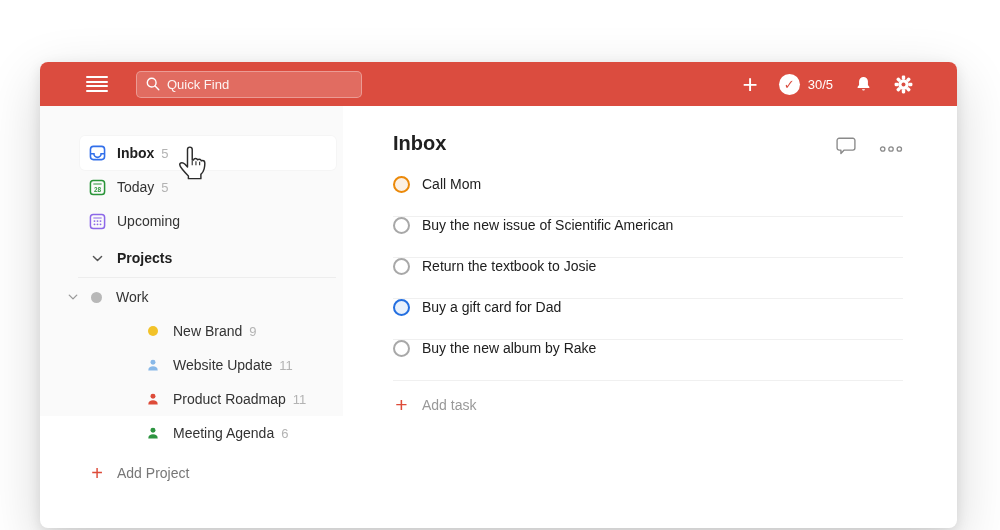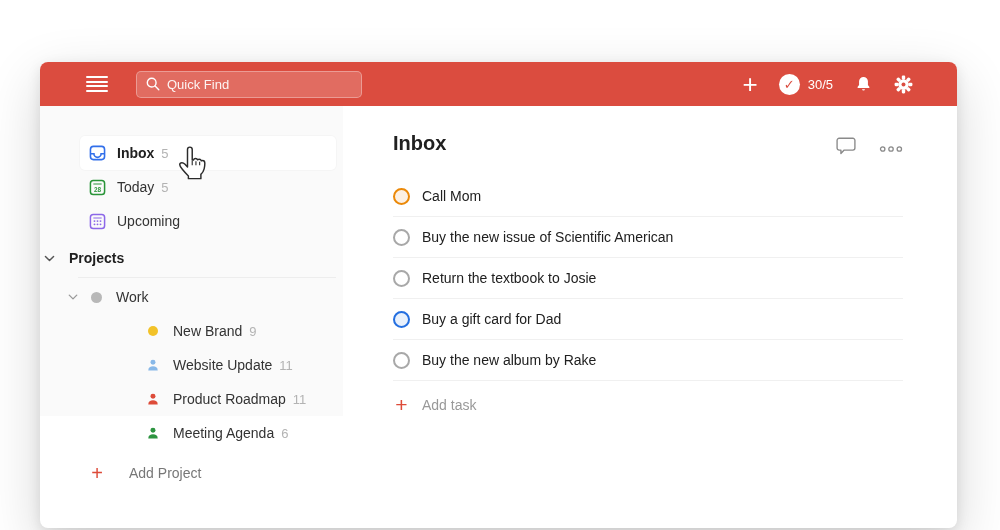--- a/index.html
+++ b/index.html
@@ -38,43 +38,43 @@
   
   .srow { height:34px; display:flex; align-items:center; font-size:14px;
     color:#333; cursor:pointer; }
   .srow .icon16 { width:18px; display:flex; justify-content:center; flex:none; }
   .srow .lbl { margin-left:11px; }
   .srow .cnt { margin-left:7px; font-size:13px; color:#b3b3b3; }
   .srow.top { padding-left:48px; }
   .srow.selected { background:#fff; border-radius:5px; margin:0 7px 0 40px;
     padding-left:8px; box-shadow:0 0 0 1px rgba(0,0,0,.02); }
   .srow.bold .lbl { font-weight:bold; color:#202020; }
-  .sec-head { margin-top:3px; }
+  .sec-head { margin-top:3px; padding-left:48px; }
   .sec-head .lbl { font-weight:bold; color:#202020; margin-left:11px; }
   .sdivider { height:1px; background:#ededed; margin:2px 7px 2px 38px; }
   .proj { padding-left:24px; }
   .proj .chev { width:18px; display:flex; justify-content:center; flex:none; }
   .proj .dotwrap { width:18px; display:flex; justify-content:center; margin-left:5px; }
   .proj-child { padding-left:104px; }
   .proj-child .dotwrap { width:18px; display:flex; justify-content:center; }
   .dot { border-radius:50%; }
   .dot.big { width:11px; height:11px; }
   .dot.small { width:10px; height:10px; }
   .addproject { margin-top:6px; padding-left:48px; height:34px; display:flex;
     align-items:center; cursor:pointer; }
   .addproject .plus { color:#dd4b39; font-size:20px; font-weight:300; width:18px;
     text-align:center; }
-  .addproject .lbl { margin-left:23px; font-size:14px; color:#777; }
+  .addproject .lbl { margin-left:11px; font-size:14px; color:#777; }
 
   
   .title-row { padding-top:26px; height:70px; display:flex; align-items:flex-start;
     justify-content:space-between; }
   .title-row h1 { font-size:20px; font-weight:bold; color:#202020; }
   .title-icons { display:flex; align-items:center; gap:22px; margin-top:4px; }
-  .task { height:41px; display:flex; align-items:center; gap:12px;
+  .task { height:41px; display:flex; gap:12px;
     border-bottom:1px solid #f0f0f0; }
   .task .circ { width:17px; height:17px; border-radius:50%; border:2px solid #a8a8a8;
     background:#fff; flex:none; cursor:pointer; }
   .task .ttl { font-size:14px; color:#202020; }
   .addtask { height:48px; display:flex; align-items:center; gap:12px; cursor:pointer; }
   .addtask .plus { color:#dd4b39; font-size:21px; font-weight:300; width:17px;
     text-align:center; }
   .addtask .lbl { font-size:14px; color:#999; }
 
   .cursor { position:absolute; left:176px; top:146px; pointer-events:none; z-index:50; }

